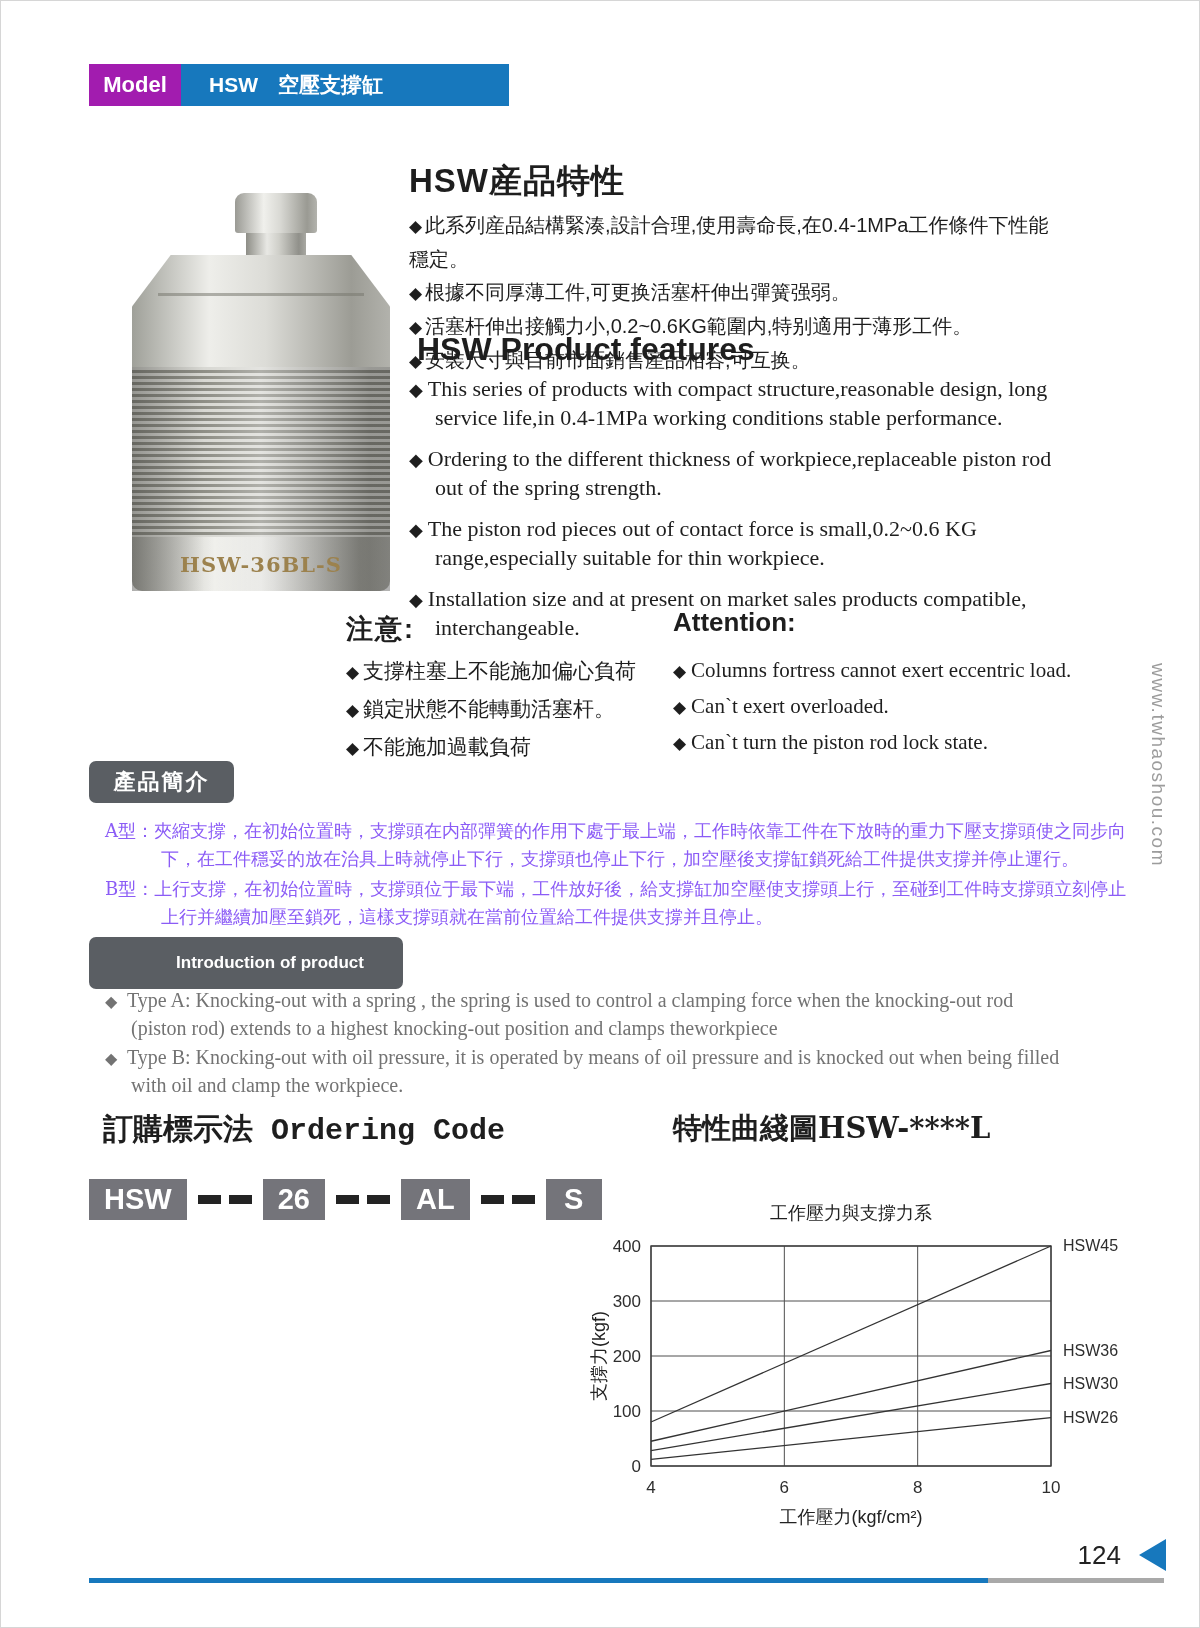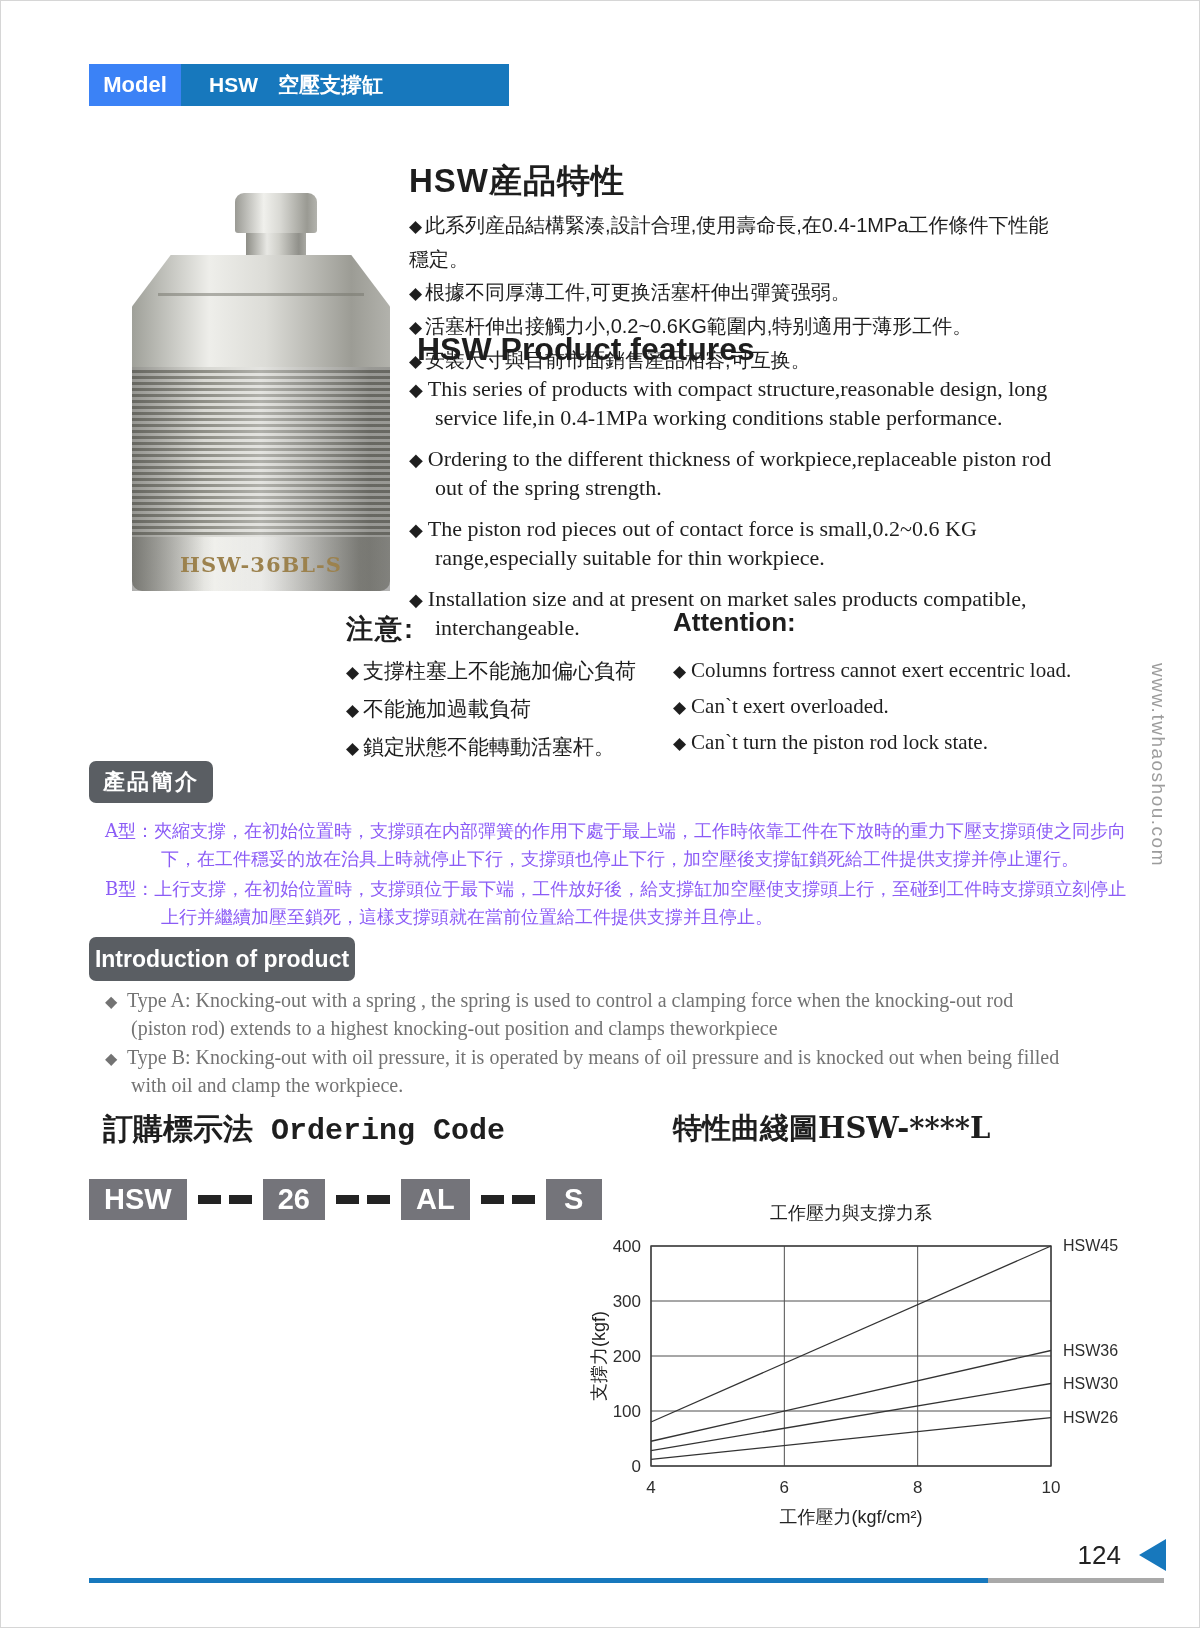--- a/index.html
+++ b/index.html
@@ -2,21 +2,21 @@
 <html><head>
 <meta charset="utf-8">
 <style>
   html,body{margin:0;padding:0;background:#fff;}
   .page{position:relative;width:1200px;height:1628px;background:#ffffff;
         font-family:"Liberation Sans",sans-serif;color:#1e1e1e;overflow:hidden;
         border:1px solid #d6d6d6;box-sizing:border-box;}
 
   
   .header{position:absolute;left:88px;top:63px;display:flex;height:42px;}
-  .model-box{background:#3b82f6;color:#fff;font-weight:bold;font-size:22px;
+  .model-box{background:#a21caf;color:#fff;font-weight:bold;font-size:22px;
              display:flex;align-items:center;justify-content:center;width:92px;}
   .header-bar{background:#1778bd;color:#fff;font-weight:bold;font-size:21px;
               display:flex;align-items:center;width:328px;padding-left:28px;gap:20px;box-sizing:border-box;}
 
   
   .product{position:absolute;left:131px;top:192px;width:288px;height:398px;}
   .rod-cap{position:absolute;left:50%;transform:translateX(-50%);top:0;width:82px;height:40px;
            border-radius:9px 9px 3px 3px;
            background:linear-gradient(90deg,#9a9a94,#f0f0ec 35%,#d9d9d4 55%,#9a9a93 88%,#b3b3ad);}
   .rod-neck{position:absolute;left:50%;transform:translateX(-50%);top:40px;width:60px;height:24px;
@@ -50,22 +50,22 @@
   .notice-list{position:absolute;left:345px;top:652px;font-size:21px;line-height:36px;width:310px;}
   .notice-list .b:before{content:"◆";margin-right:4px;font-size:17px;}
   .att-title{position:absolute;left:672px;top:606px;font-size:26px;font-weight:bold;}
   .att-list{position:absolute;left:672px;top:652px;width:430px;
             font-family:"Liberation Serif",serif;font-size:21px;line-height:34px;}
   .att-list .b:before{content:"◆";margin-right:5px;font-size:17px;font-family:"Liberation Sans",sans-serif;}
 
   
   .badge{position:absolute;background:#5a5e63;color:#fff;font-weight:bold;border-radius:7px;
          display:flex;align-items:center;justify-content:center;}
-  .badge-cn{left:88px;top:760px;width:124px;height:42px;font-size:22px;letter-spacing:2px;text-align:right;}
-  .badge-en{left:88px;top:936px;width:266px;height:44px;font-size:23px;}
+  .badge-cn{left:88px;top:760px;width:145px;height:42px;font-size:22px;letter-spacing:2px;text-align:right;}
+  .badge-en{left:88px;top:936px;width:266px;height:52px;font-size:17px;padding-left:48px;}
 
   
   .intro-cn{position:absolute;left:104px;top:816px;width:1026px;
             font-family:"DejaVu Serif",serif;font-size:18px;line-height:28px;color:#8b5cf6;}
   .intro-cn .p{padding-left:56px;text-indent:-56px;margin-bottom:2px;}
   .intro-en{position:absolute;left:104px;top:986px;width:960px;
             font-family:"Liberation Serif",serif;font-size:20px;line-height:27px;color:#737373;}
   .intro-en .p{padding-left:26px;text-indent:-26px;margin-bottom:2px;}
   .intro-en .p:before{content:"◆";margin-right:5px;font-size:16px;font-family:"Liberation Sans",sans-serif;}
 
@@ -141,22 +141,22 @@
   <div class="list-en">
       <div class="b">This series of products with compact structure,reasonable design, long service life,in 0.4-1MPa working conditions stable performance.</div>
       <div class="b">Ordering to the different thickness of workpiece,replaceable piston rod out of the spring strength.</div>
       <div class="b">The piston rod pieces out of contact force is small,0.2~0.6 KG range,especially suitable for thin workpiece.</div>
       <div class="b">Installation size and at present on market sales products compatible, interchangeable.</div>
     </div>
 
   <div class="notice-title">注意:</div>
   <div class="notice-list">
       <div class="b">支撐柱塞上不能施加偏心負荷</div>
+      <div class="b">鎖定狀態不能轉動活塞杆。</div>
       <div class="b">不能施加過載負荷</div>
-      <div class="b">鎖定狀態不能轉動活塞杆。</div>
     </div>
   <div class="att-title">Attention:</div>
   <div class="att-list">
       <div class="b">Columns fortress cannot exert eccentric load.</div>
       <div class="b">Can`t exert overloaded.</div>
       <div class="b">Can`t turn the piston rod lock state.</div>
     </div>
 
   <div class="badge badge-cn">產品簡介</div>
   <div class="intro-cn">

